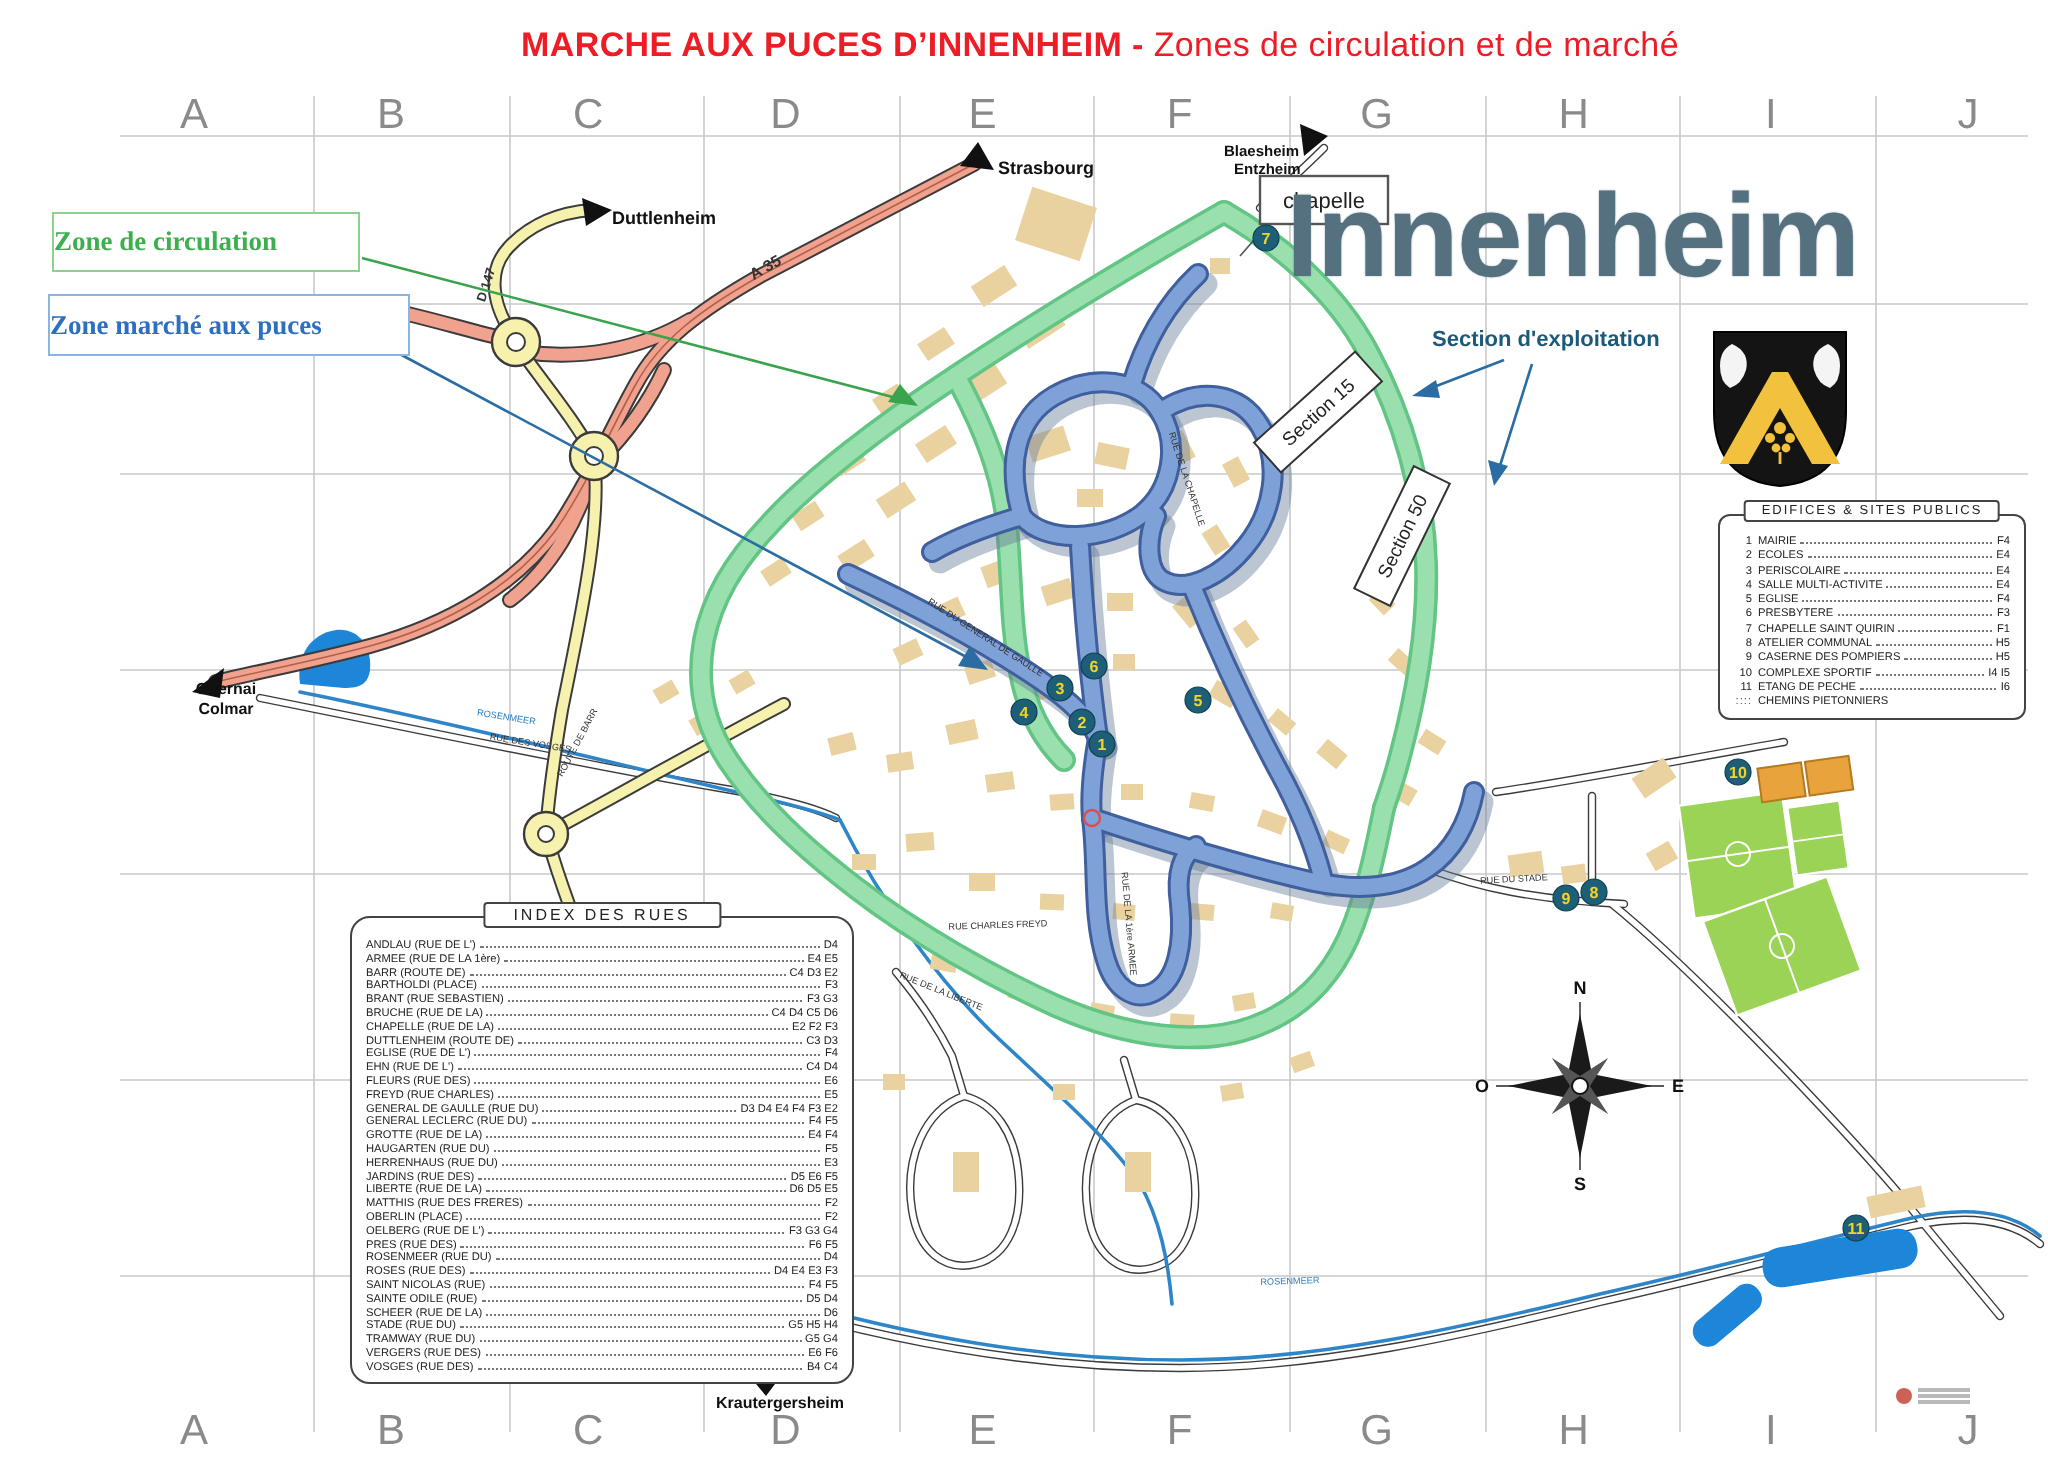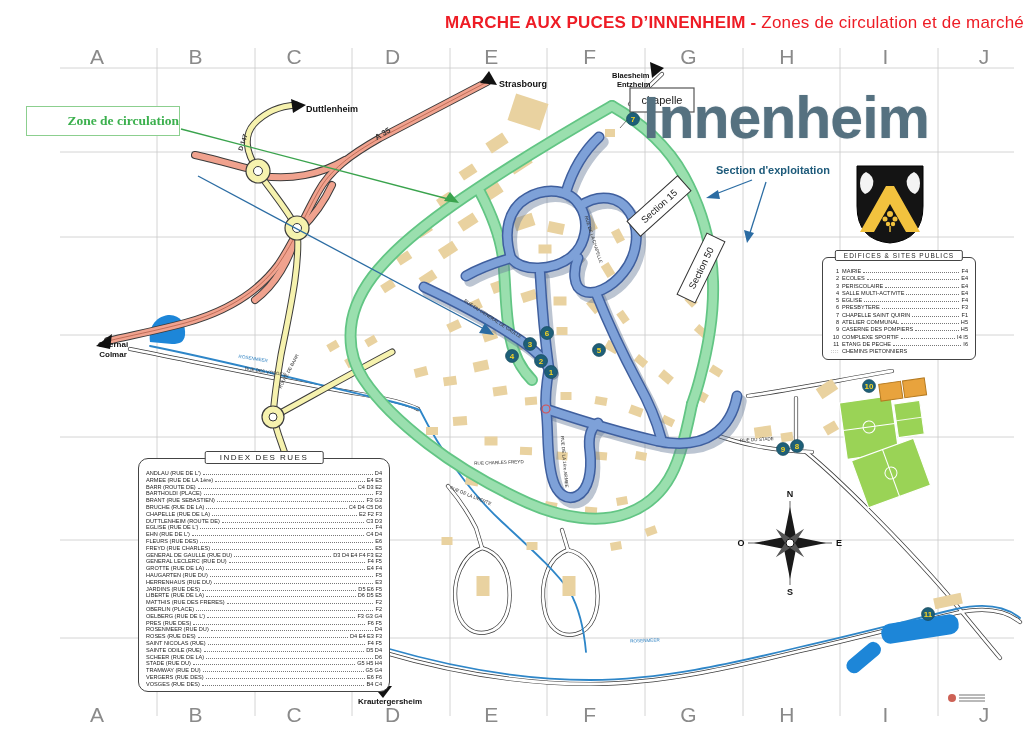--- a/index.html
+++ b/index.html
@@ -1,28 +1,28 @@
 <!DOCTYPE html>
 <html><head>
 <meta charset="utf-8">
 <style>
   html,body{margin:0;padding:0;background:#fff;}
   .page{position:relative;width:1024px;height:737px;background:#fff;overflow:hidden;
         font-family:"Liberation Sans",sans-serif;}
-  .page-title{position:absolute;top:13px;left:0;right:0;text-align:right;
+  .page-title{position:absolute;top:13px;left:0;right:0;text-align:center;
         padding-left:76px;font-size:17px;color:#ee1c25;letter-spacing:.2px;}
   .page-title .b{font-weight:bold;}
   .town-name{position:absolute;left:643px;top:84px;font-size:59px;font-weight:bold;
         color:#557180;letter-spacing:-1px;text-shadow:0 0 1px rgba(85,113,128,.55);text-align:center;}
-  .legend-box{position:absolute;background:#fff;display:flex;align-items:center;justify-content:flex-end;
+  .legend-box{position:absolute;background:#fff;display:flex;align-items:center;justify-content:flex-start;
         font-family:"Liberation Serif",serif;font-weight:bold;font-size:13.5px;}
   .legend-green{left:26px;top:106px;width:152px;height:28px;border:1.5px solid #8ccf8f;color:#3cb04e;}
   .legend-blue{left:24px;top:147px;width:179px;height:29px;border:1.5px solid #8ab5e2;color:#2e6fc0;}
   .chemins-label{position:absolute;left:716px;top:164px;font-size:11px;font-weight:bold;color:#1d5a7a;}
-  .panel{position:absolute;background:#fff;border:1.2px solid #444;}
+  .panel{position:absolute;background:#fff;border:1.2px solid #444;margin-left:37px;}
   .index-box{left:138px;top:458px;width:250px;height:232px;border-radius:10px;}
   .edifices-box{left:822px;top:257px;width:152px;height:101px;border-radius:6px;}
   .panel-title{position:absolute;top:-8px;left:50%;transform:translateX(-50%);background:#fff;
         border:1px solid #444;border-radius:2px;padding:1px 14px;font-size:8px;letter-spacing:1.5px;
         white-space:nowrap;color:#222;}
   .edifices-box .panel-title{font-size:6.5px;padding:1px 8px;letter-spacing:1px;}
   .rows{position:absolute;left:7px;right:7px;top:11px;bottom:3px;overflow:hidden;}
   .irow{display:flex;align-items:baseline;font-size:5.6px;line-height:6.8px;color:#222;white-space:nowrap;}
   .erow{display:flex;align-items:baseline;font-size:5.6px;line-height:7.3px;color:#222;white-space:nowrap;}
   .no{width:9px;text-align:right;margin-right:3px;flex:none;}
@@ -432,20 +432,23 @@
 
   <div class="page-title">
     <span class="b">MARCHE AUX PUCES D’INNENHEIM - </span><span>Zones de circulation et de marché</span>
   </div>
 
   <div class="town-name">Innenheim</div>
 
   <div class="legend-box legend-green">
     <span>Zone de circulation</span>
   </div>
+  <div class="legend-box legend-blue">
+    <span>Zone marché aux puces</span>
+  </div>
   <div class="chemins-label">Section d'exploitation</div>
 
   <div class="panel index-box">
     <div class="panel-title">INDEX DES RUES</div>
     <div class="rows">
         <div class="irow">
         <span>ANDLAU (RUE DE L')</span>
         <span class="leader"></span>
         <span class="rf">D4</span>
       </div>

